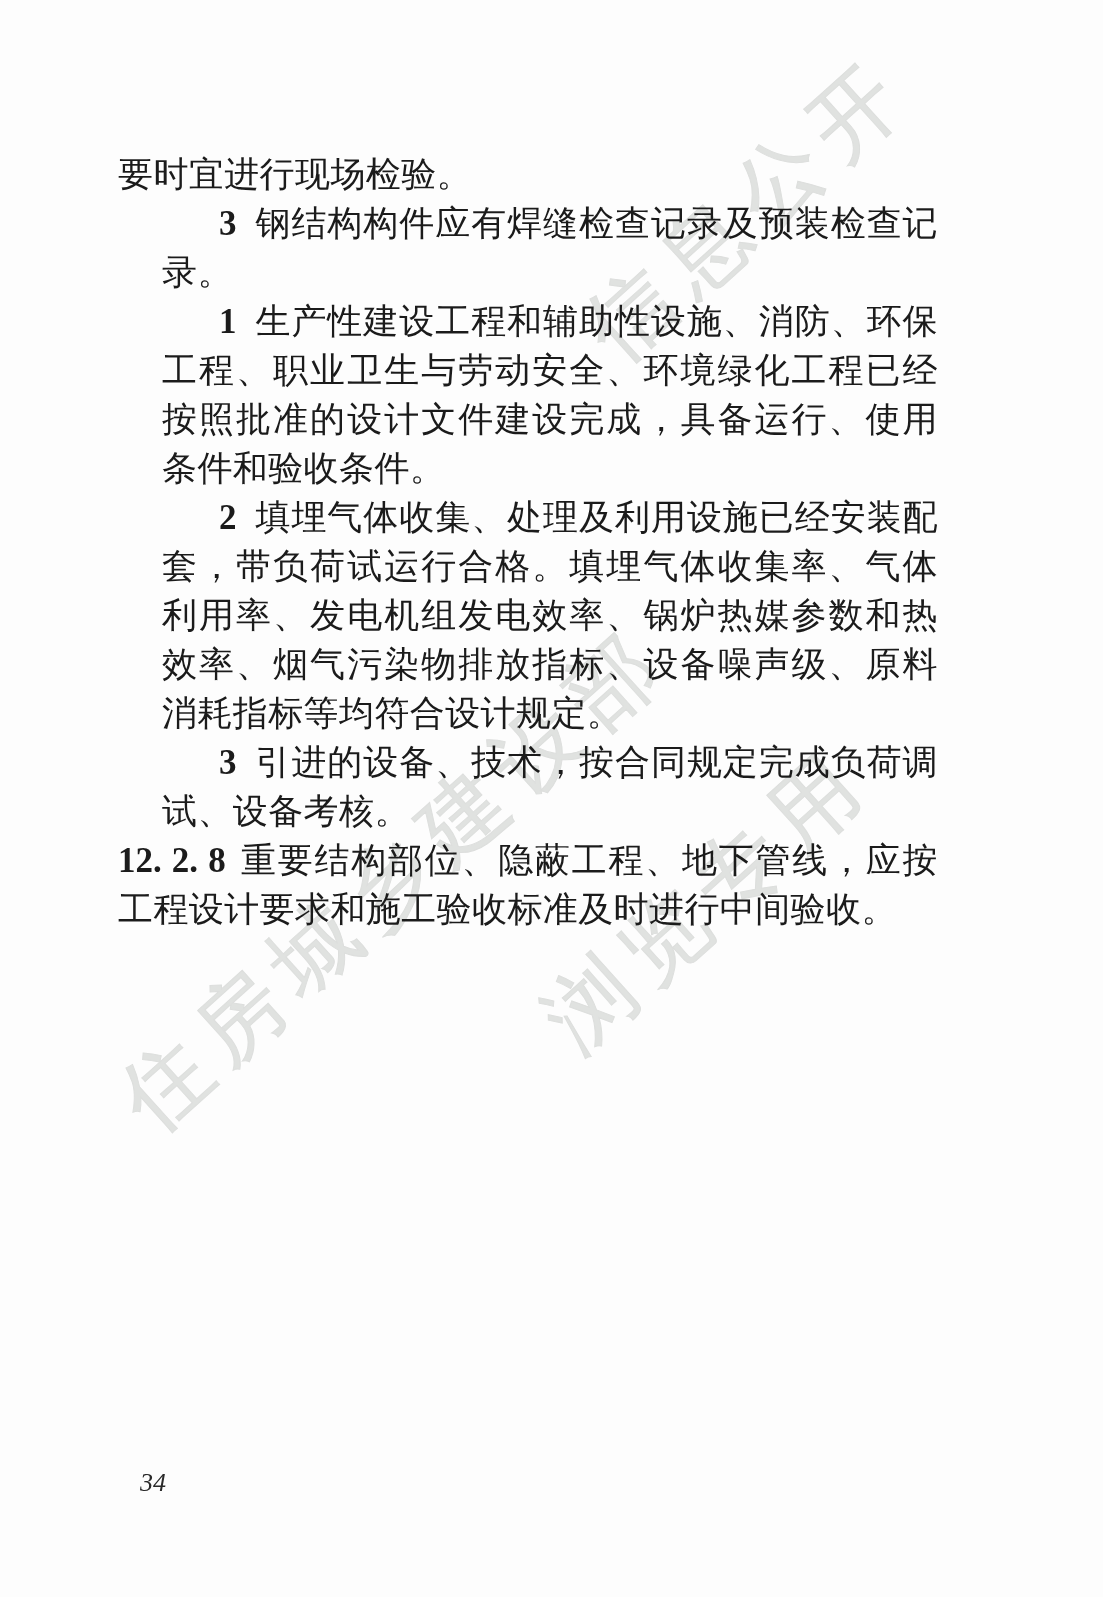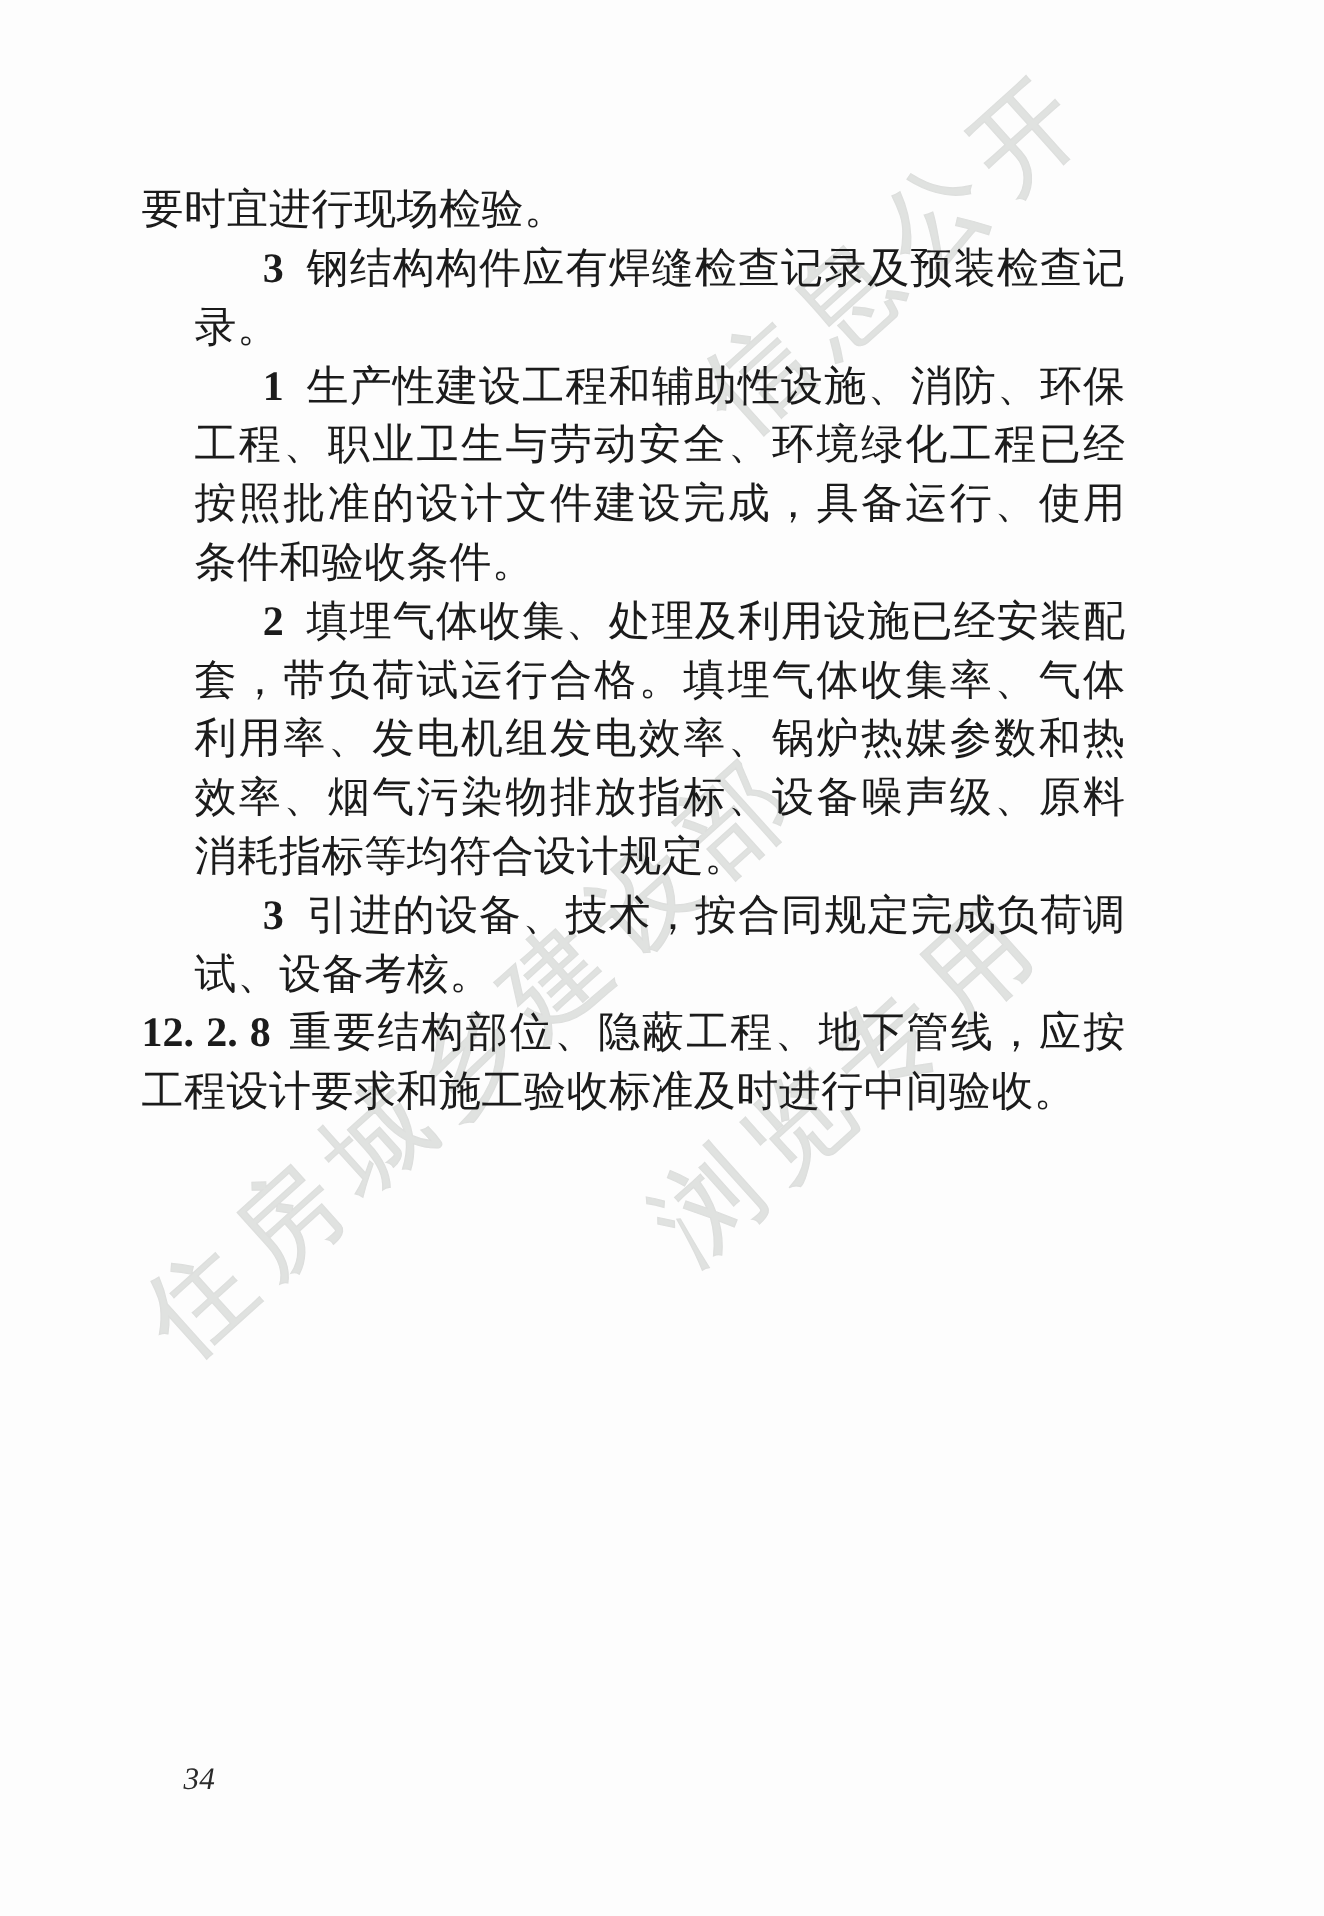--- a/index.html
+++ b/index.html
@@ -84,21 +84,20 @@
   }
   .page-number {
     position: absolute;
     left: 140px;
     top: 1468px;
     font-size: 26px;
     font-style: italic;
     color: #2a2a2a;
     font-family: "Liberation Serif", "DejaVu Serif", serif;
     z-index: 3;
-    margin-left: 13px;
   }
 </style>
 </head>
 <body>
 
 <div class="page">
 
   <div class="watermark wm1">信息公开</div>
   <div class="watermark wm2">住房城乡建设部</div>
   <div class="watermark wm3">浏览专用</div>

